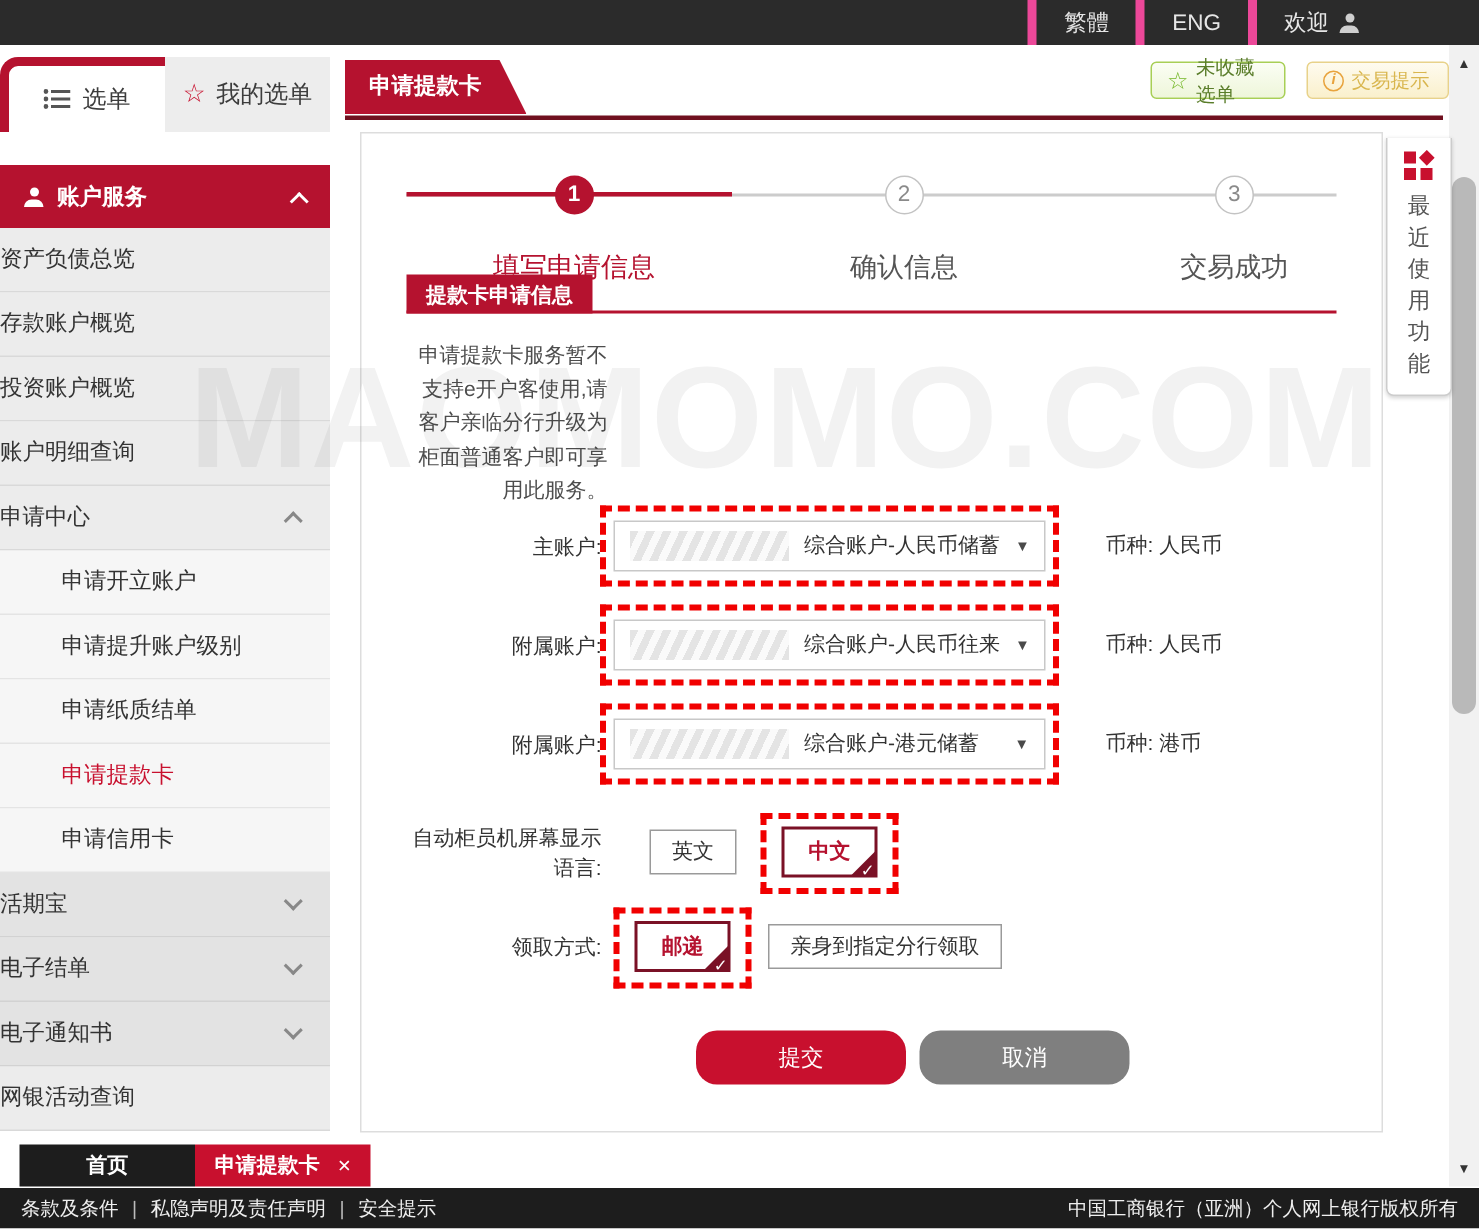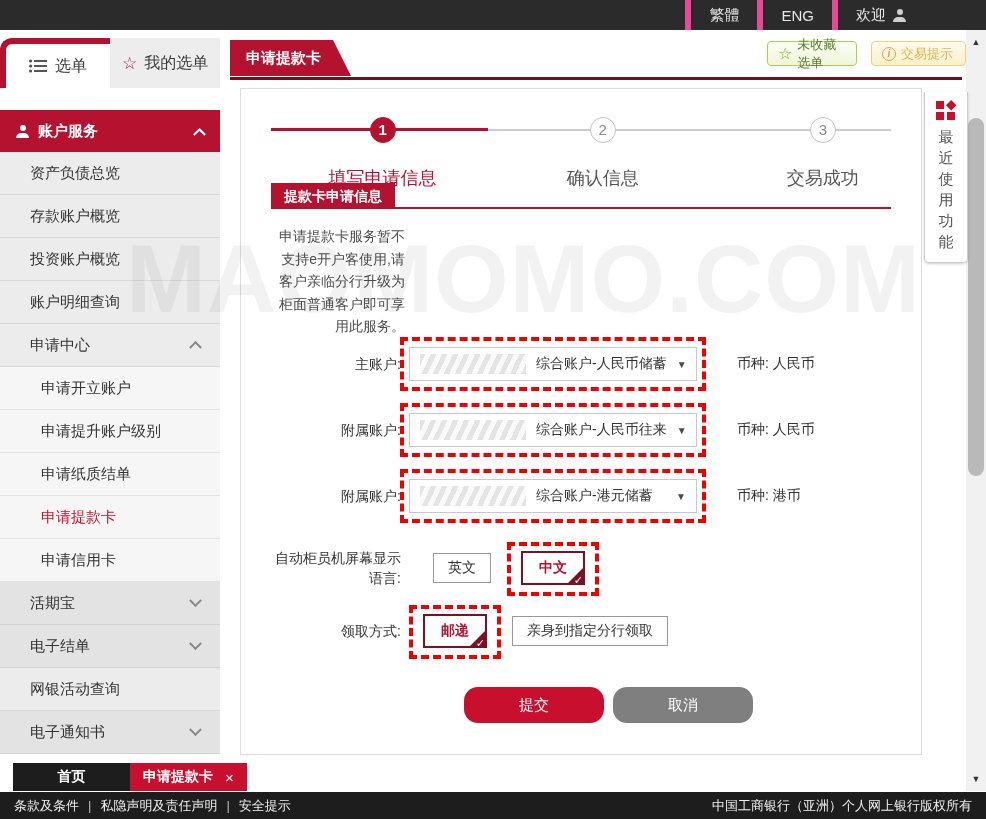--- a/index.html
+++ b/index.html
@@ -23,21 +23,21 @@
   .tab-mymenu { position:absolute; left:110px; top:38px; width:110px; height:50px; background:#ededed;
                 display:flex; align-items:center; justify-content:center; gap:7px; font-size:16px; color:#3c3c3c; cursor:pointer; }
   .star-red { color:#c8102e; font-size:17px; }
   .star-green { color:#76b82a; font-size:16px; }
 
   
   .sidebar { position:absolute; left:0; top:110px; width:220px; }
   .side-header { height:42px; background:#b5122f; color:#fff; display:flex; align-items:center; gap:9px;
                  padding:0 16px; font-size:15px; font-weight:bold; cursor:pointer; }
   .side-header .person-icon::before, .side-header .person-icon::after { background:#fff; }
-  .side-item { height:43px; line-height:42px; padding-left:30px; font-size:15px; color:#333;
+  .side-item { height:43px; line-height:42px; font-size:15px; color:#333;
                background:#ececec; border-bottom:1px solid #d9d9d9; position:relative; cursor:pointer; }
   .side-item.sub { padding-left:41px; background:#f6f6f6; border-bottom:1px solid #e4e4e4; }
   .side-item.grp { background:#e3e3e3; border-bottom:1px solid #d2d2d2; }
   .side-item.active { color:#c8102e; }
   .chev { position:absolute; right:20px; top:50%; width:9px; height:9px;
           border-right:2px solid #888; border-bottom:2px solid #888; }
   .chev.up { transform:translateY(-25%) rotate(-135deg); }
   .chev.down { transform:translateY(-75%) rotate(45deg); }
   .hdr-chev { margin-left:auto; width:9px; height:9px; border-right:2px solid #fff; border-bottom:2px solid #fff; transform:rotate(-135deg) translate(-2px,-2px); }
 
@@ -176,22 +176,22 @@
   <div class="side-item"><span>投资账户概览</span></div>
   <div class="side-item"><span>账户明细查询</span></div>
   <div class="side-item"><span>申请中心</span><span class="chev up"></span></div>
   <div class="side-item sub"><span>申请开立账户</span></div>
   <div class="side-item sub"><span>申请提升账户级别</span></div>
   <div class="side-item sub"><span>申请纸质结单</span></div>
   <div class="side-item sub active"><span>申请提款卡</span></div>
   <div class="side-item sub"><span>申请信用卡</span></div>
   <div class="side-item grp"><span>活期宝</span><span class="chev down"></span></div>
   <div class="side-item grp"><span>电子结单</span><span class="chev down"></span></div>
+  <div class="side-item grp"><span>电子通知书</span><span class="chev down"></span></div>
   <div class="side-item"><span>网银活动查询</span></div>
-  <div class="side-item grp"><span>电子通知书</span><span class="chev down"></span></div>
 </div>
 
 <div class="page-tab">申请提款卡</div>
 <div class="qbtn qbtn-fav">
   <span class="star-green">☆</span>
   <span>未收藏选单</span>
 </div>
 <div class="qbtn qbtn-tip">
   <span class="info-icon">i</span>
   <span>交易提示</span>

